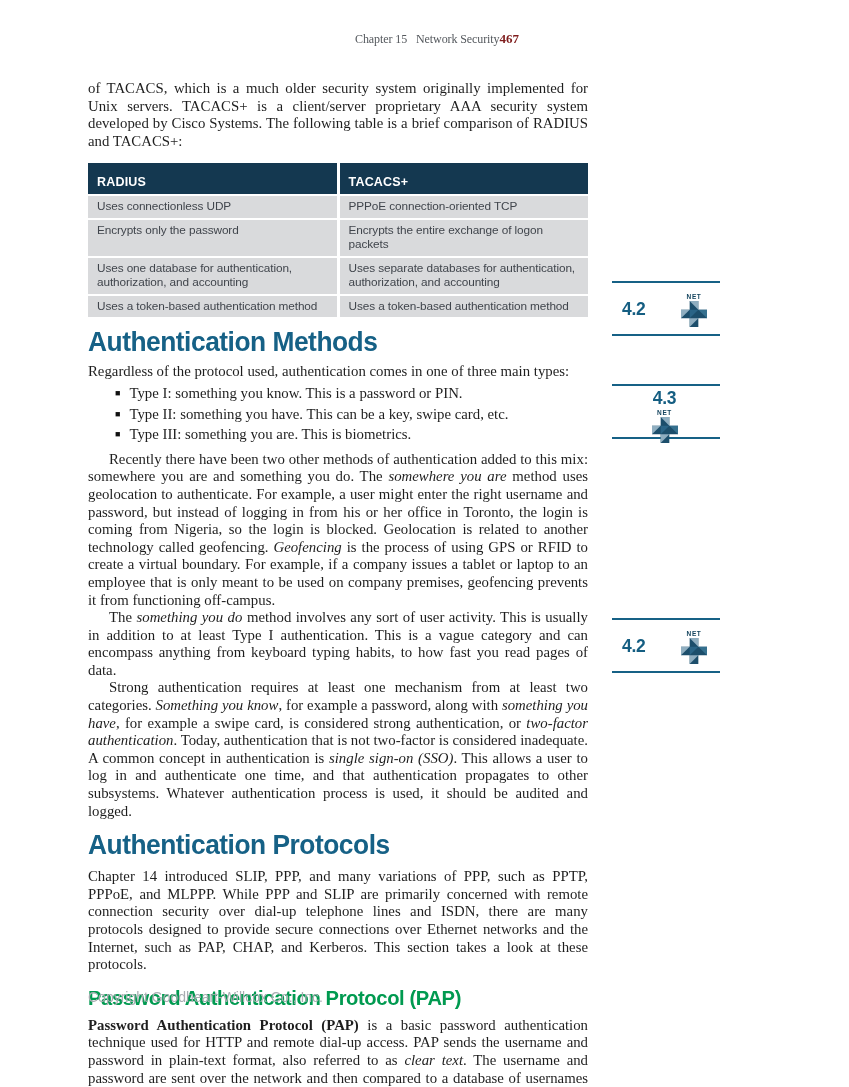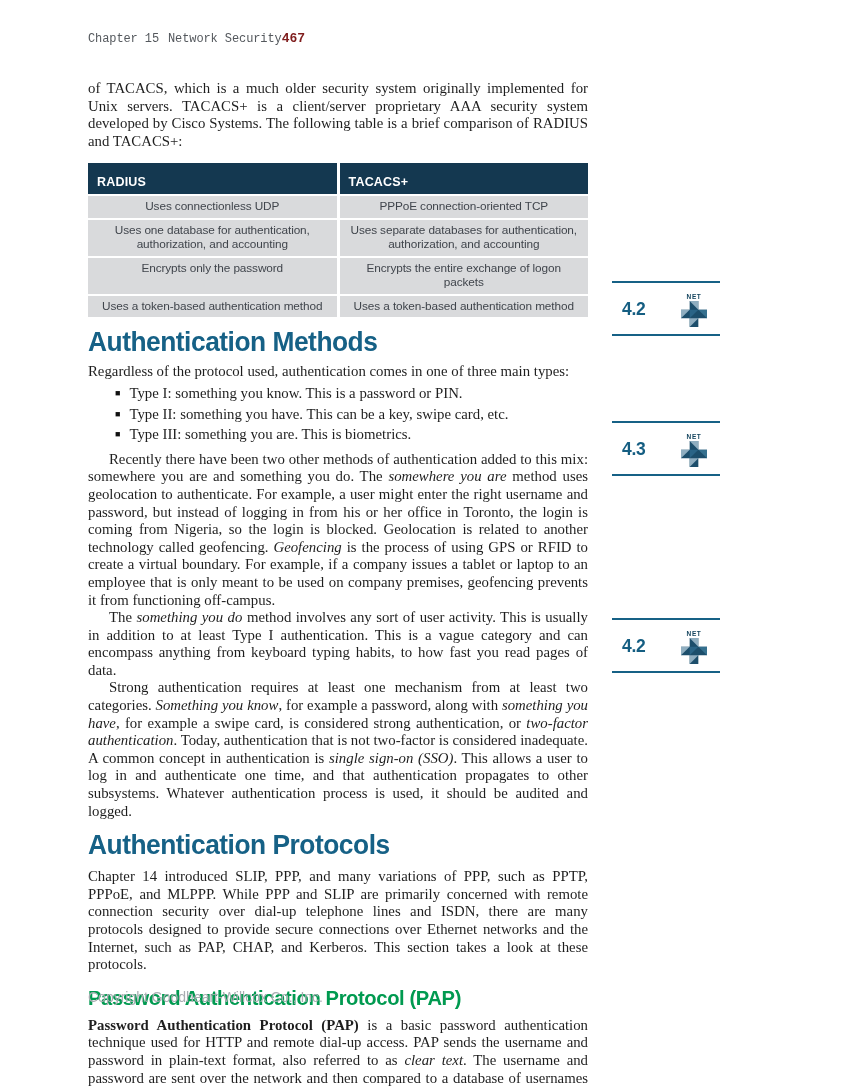--- a/index.html
+++ b/index.html
@@ -5,22 +5,22 @@
   * { margin:0; padding:0; box-sizing:border-box; }
   html,body { background:#e8e8e8; }
   .page {
     position:relative; width:849px; height:1087px; background:#ffffff;
     margin:0 auto; overflow:hidden;
     font-family:"Liberation Serif", serif; color:#1e1e1e;
   }
   
   .runhead {
     position:absolute; top:31px; left:88px; right:63px;
-    display:flex; justify-content:flex-start; align-items:baseline;
-    font-family:Liberation Mono, monospace;
+    display:flex; justify-content:center; align-items:baseline;
+    font-family:Liberation Serif, serif;
   }
   .runhead .chap { font-size:12px; color:#54585d; letter-spacing:-0.1px; }
   .runhead .chap .num { margin-right:9px; }
   .runhead .folio { font-size:13px; font-weight:bold; color:#7f1d1d; }
 
   
   .col { position:absolute; left:88px; top:80px; width:500px; }
   p.body {
     font-size:14.8px; line-height:17.6px; text-align:justify;
   }
@@ -30,21 +30,20 @@
   .tbl { margin-top:13px; width:500px; font-family:"Liberation Sans", sans-serif; }
   .tr { display:flex; gap:3px; margin-bottom:2px; }
   .cell { flex:1 1 0; padding:3px 9px 4px 9px; }
   .th {
     background:#143850; color:#ffffff; font-weight:bold;
     font-size:12.5px; line-height:15px; letter-spacing:0.2px; padding-top:12px; padding-bottom:4px;
   }
   .td {
     background:#d9dadc; color:#40454c; font-size:11.8px; line-height:14.5px;
     letter-spacing:-0.1px;
-    text-align:center;
   }
 
   h1.sect {
     margin-top:10px; font-family:"Liberation Sans", sans-serif; font-weight:bold;
     font-size:28px; line-height:30px; color:#166186; letter-spacing:-0.5px;
     transform:scaleX(0.94); transform-origin:0 50%; white-space:nowrap;
   }
   h2.sub {
     margin-top:12px; font-family:"Liberation Sans", sans-serif; font-weight:bold;
     font-size:21px; line-height:24px; color:#009a50; letter-spacing:-0.4px;
@@ -99,26 +98,26 @@
     <div class="tbl">
       <div class="tr">
         <div class="cell th">RADIUS</div>
         <div class="cell th">TACACS+</div>
       </div>
       <div class="tr">
         <div class="cell td">Uses connectionless UDP</div>
         <div class="cell td">PPPoE connection-oriented TCP</div>
       </div>
       <div class="tr">
+        <div class="cell td">Encrypts only the password</div>
+        <div class="cell td">Encrypts the entire exchange of logon packets</div>
+      </div>
+      <div class="tr">
         <div class="cell td">Uses one database for authentication, authorization, and accounting</div>
         <div class="cell td">Uses separate databases for authentication, authorization, and accounting</div>
-      </div>
-      <div class="tr">
-        <div class="cell td">Encrypts only the password</div>
-        <div class="cell td">Encrypts the entire exchange of logon packets</div>
       </div>
       <div class="tr">
         <div class="cell td">Uses a token-based authentication method</div>
         <div class="cell td">Uses a token-based authentication method</div>
       </div>
     </div>
 
     <h1 class="sect">Authentication Methods</h1>
 
     <p class="body aftertitle runtext"><span>Regardless of the protocol used, authentication comes in one of three main types:</span></p>
@@ -160,21 +159,21 @@
         <path d="M8 0h8v8h8v8h-8v8H8v-8H0V8h8z" fill="#1c4e6b"></path>
         <polygon points="8,0 16,0 16,8" fill="#8faec0"></polygon>
         <polygon points="0,8 8,8 0,16" fill="#8faec0"></polygon>
         <polygon points="16,8 24,8 24,16" fill="#35708e"></polygon>
         <polygon points="8,16 16,16 8,24" fill="#8faec0"></polygon>
         <polygon points="8,8 16,8 8,16" fill="#2a6486"></polygon>
       </svg>
     </span>
   </div>
 
-  <div class="badge" style="top:421px;">
+  <div class="badge" style="top:384px;flex-direction:column;">
     <span class="bnum">4.3</span>
     <span class="neticon">
       <span class="nlabel">NET</span>
       <svg width="26" height="26" viewBox="0 0 24 24">
         <path d="M8 0h8v8h8v8h-8v8H8v-8H0V8h8z" fill="#1c4e6b"></path>
         <polygon points="8,0 16,0 16,8" fill="#8faec0"></polygon>
         <polygon points="0,8 8,8 0,16" fill="#8faec0"></polygon>
         <polygon points="16,8 24,8 24,16" fill="#35708e"></polygon>
         <polygon points="8,16 16,16 8,24" fill="#8faec0"></polygon>
         <polygon points="8,8 16,8 8,16" fill="#2a6486"></polygon>

